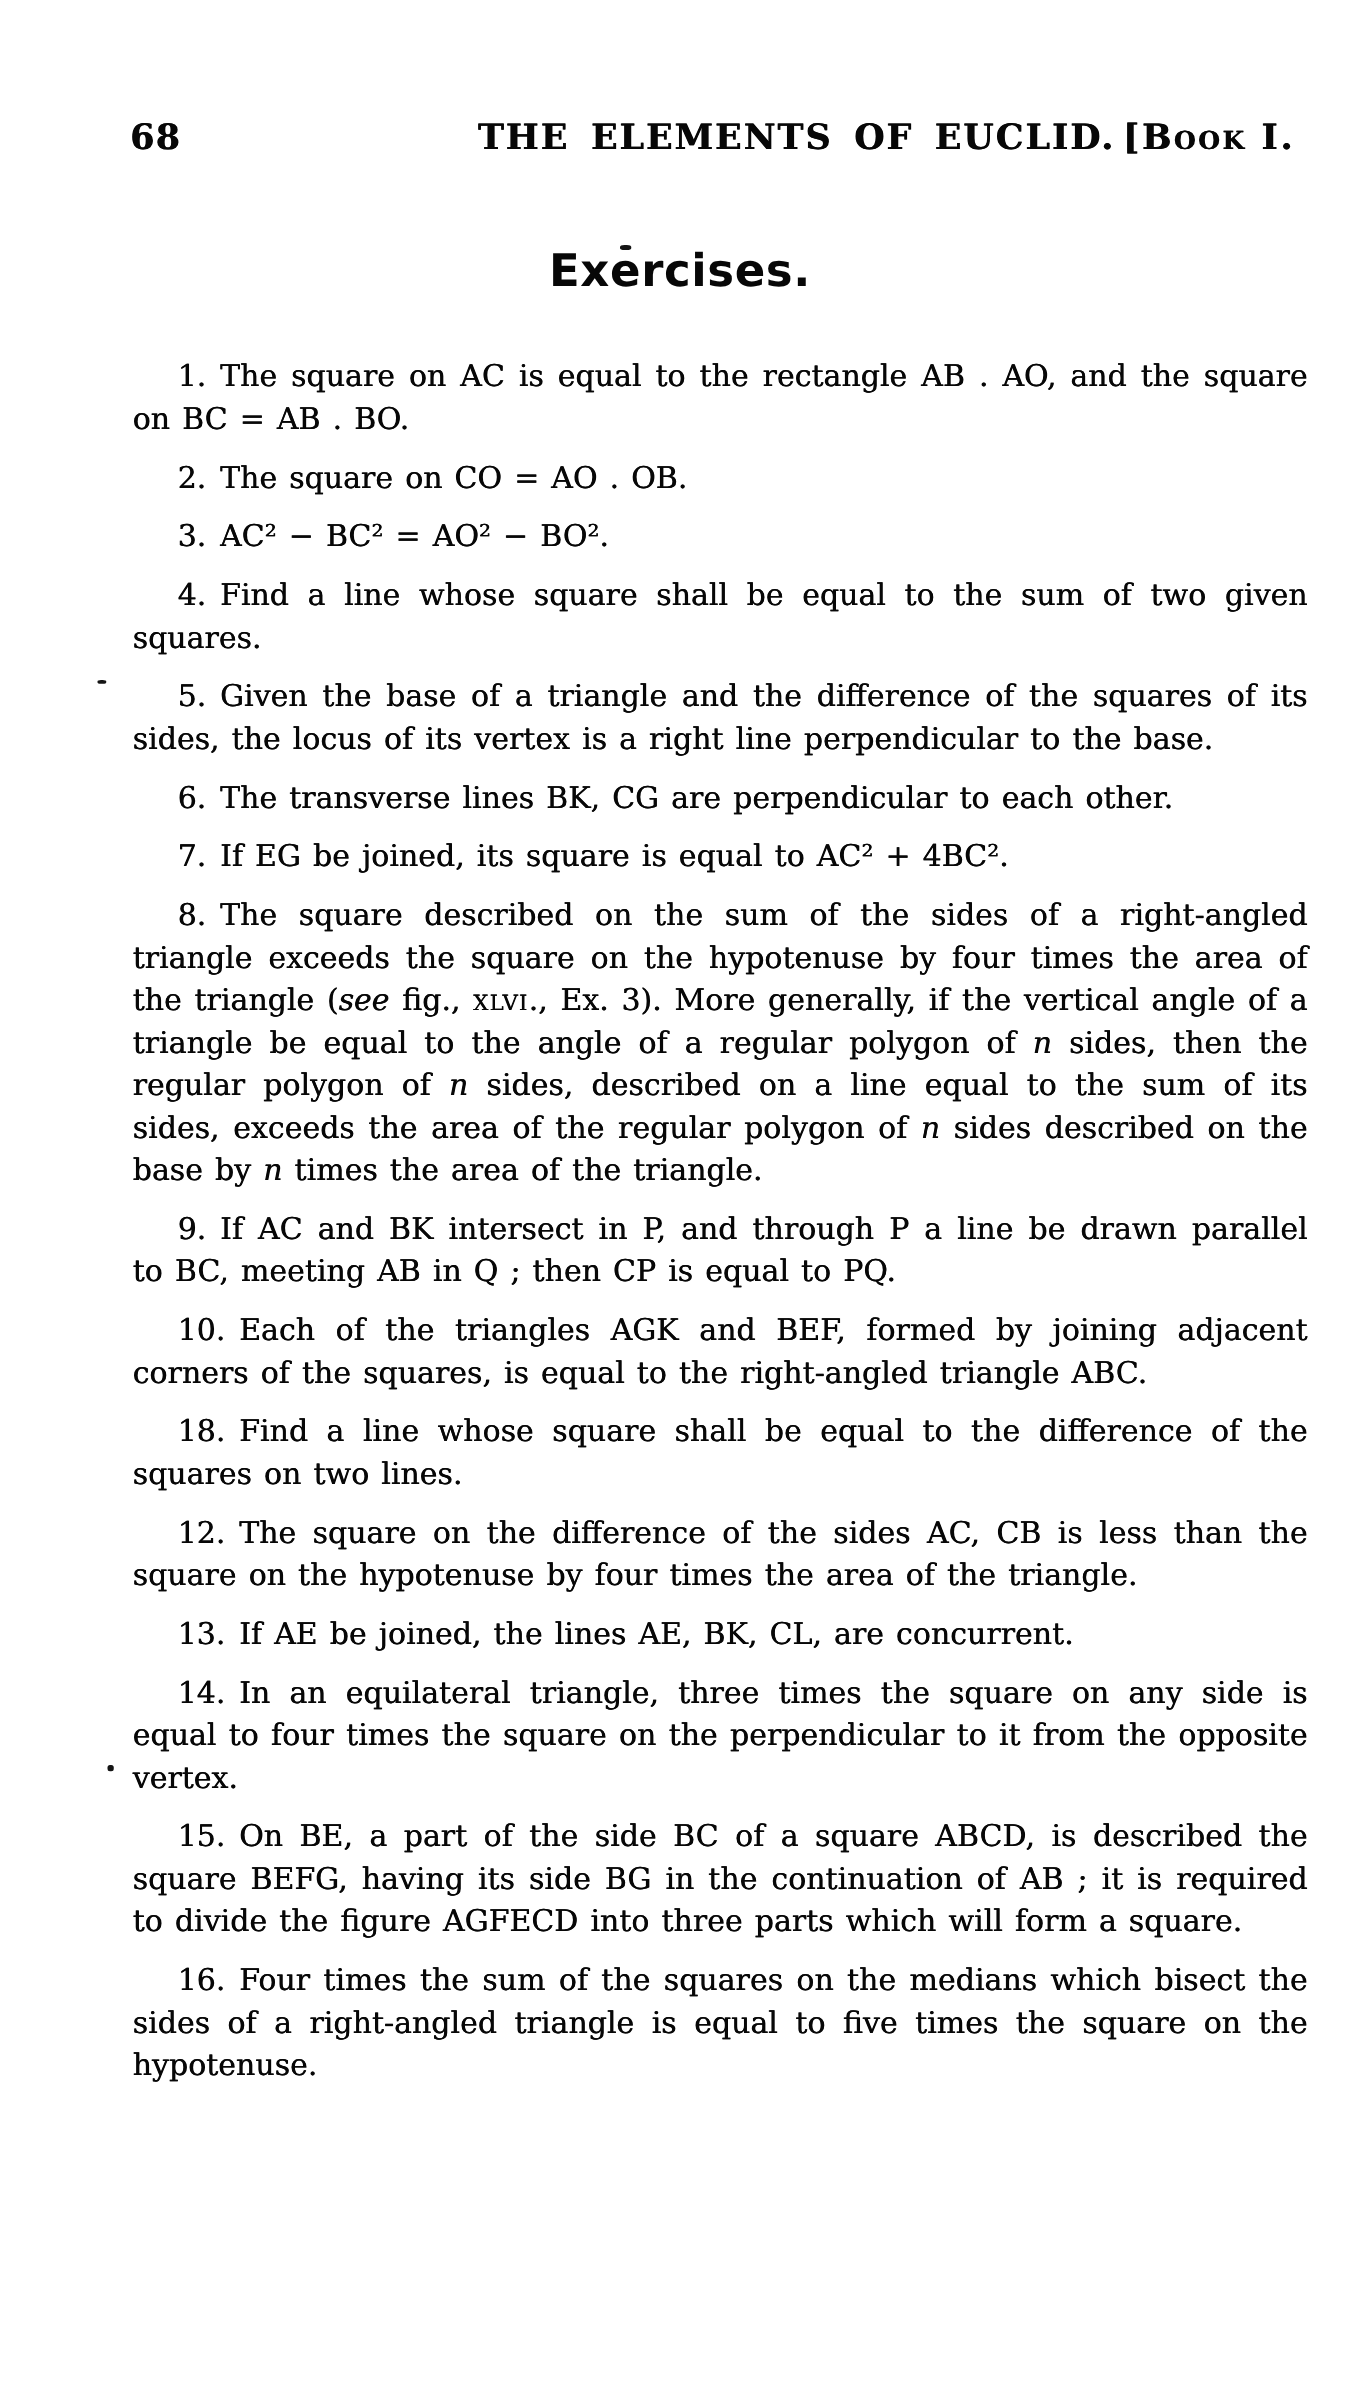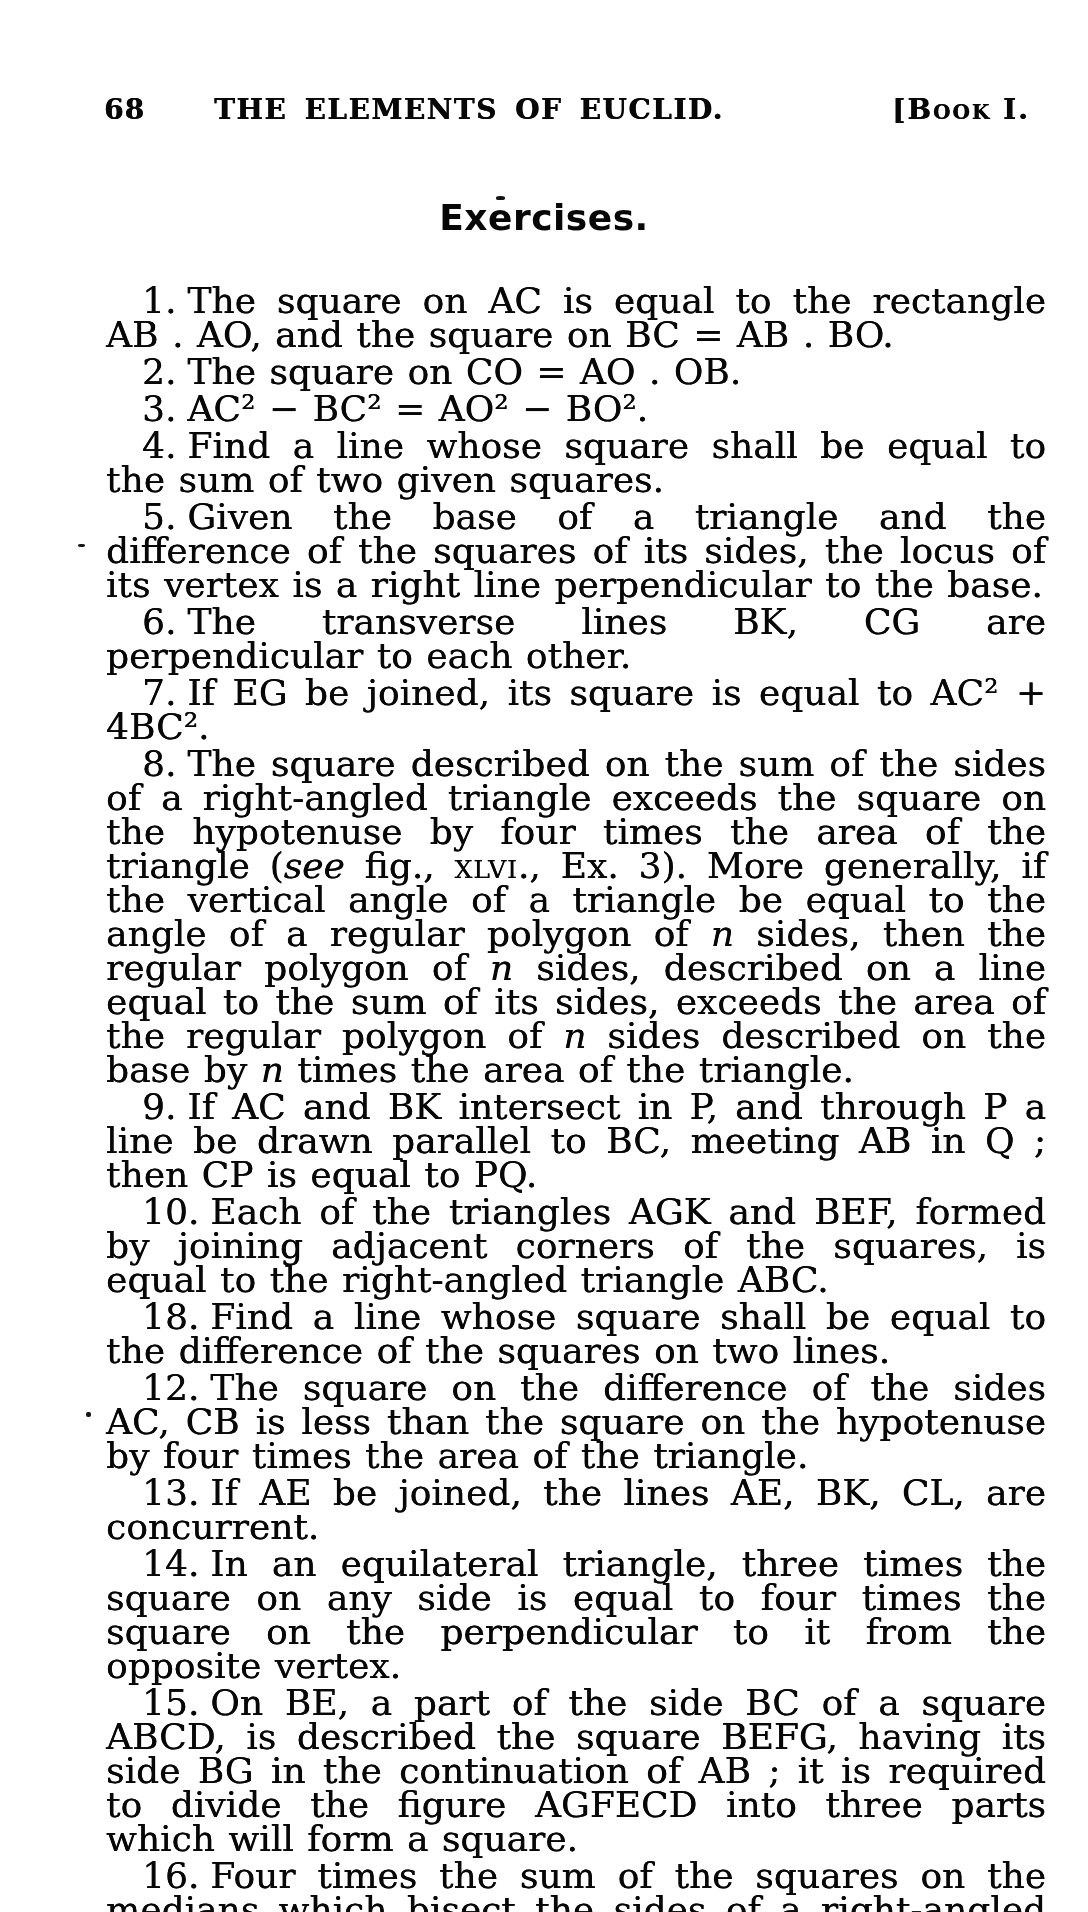--- a/index.html
+++ b/index.html
@@ -27,49 +27,49 @@
     font-weight: bold;
     text-shadow: 0.4px 0 0 currentColor;
   }
   .pagenum {
     width: 110px;
     flex: 0 0 auto;
     letter-spacing: 1px;
   }
   .runtitle {
     flex: 1 1 auto;
-    text-align: left;
+    text-align: right;
     letter-spacing: 1.5px;
     word-spacing: 6px;
   }
   .booklabel {
     flex: 0 0 auto;
     width: 150px;
-    text-align: left;
+    text-align: center;
     font-variant: small-caps;
     letter-spacing: 2px;
   }
   
   .heading {
     margin: 72px 0 0 0;
     text-align: center;
     font-family: "DejaVu Sans", sans-serif;
     font-weight: bold;
     font-size: 36px;
     line-height: 36px;
     letter-spacing: 0.5px;
   }
   
   .ex-list {
     margin-top: 48px;
     padding: 0 42px 0 106px;
   }
   .ex {
-    margin: 3px 0;
-    font-size: 36px;
+    margin: 13px 0;
+    font-size: 24px;
     line-height: 34px;
     text-align: justify;
     text-indent: 36px;
     word-spacing: 2px;
     text-shadow: 0.35px 0 0 currentColor;
   }
   .ex .num {
     margin-right: 11px;
   }
   .ex i {

